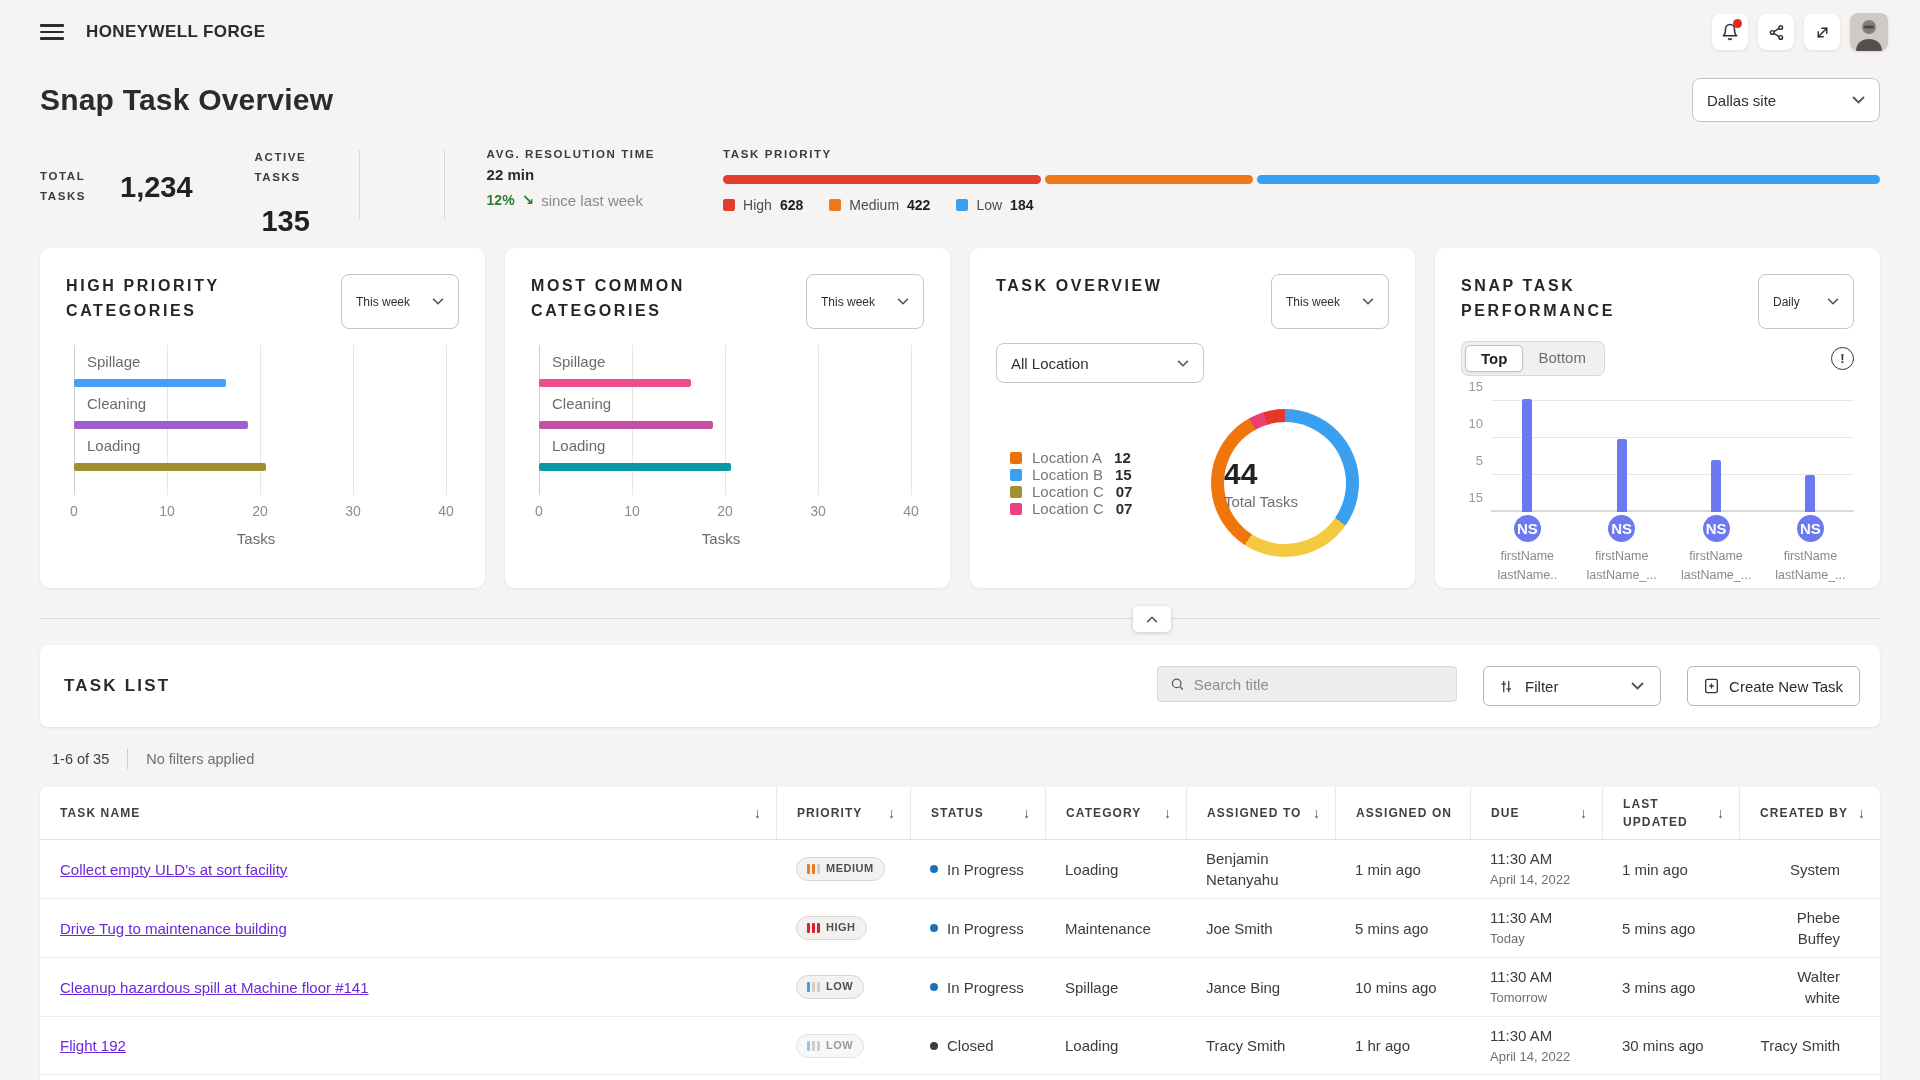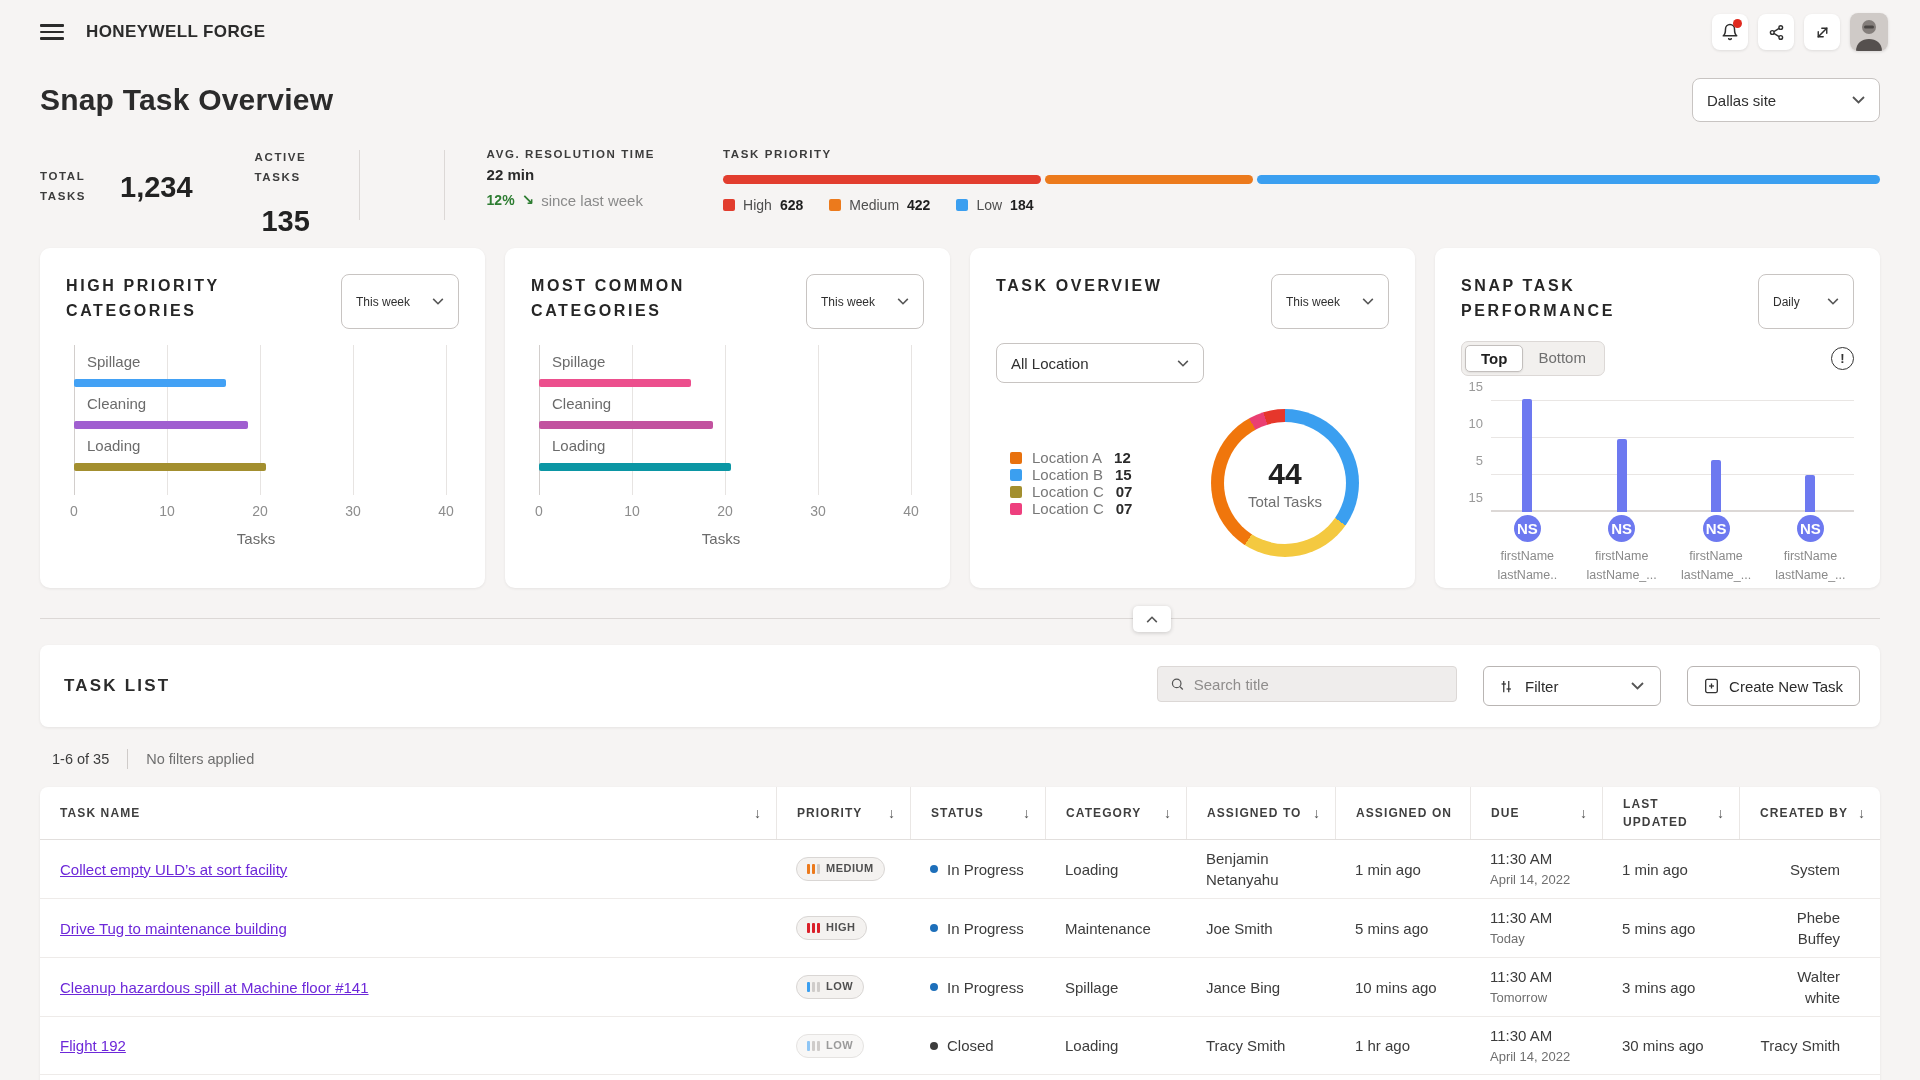--- a/index.html
+++ b/index.html
@@ -77,21 +77,21 @@
 
   
   .sel-loc { width:208px; height:40px; margin-top:14px; }
   .ov-body { display:flex; align-items:center; margin-top:26px; }
   .ov-legend { margin-left:14px; display:flex; flex-direction:column; }
   .ov-item { display:flex; align-items:center; font-size:15px; }
   .ov-item .name { color:#777; margin-left:10px; }
   .ov-item .val { color:#2b2b2b; margin-left:12px; font-weight:600; }
   .donut { position:relative; width:148px; height:148px; border-radius:50%; margin-left:auto; margin-right:30px; }
   .donut-hole { position:absolute; inset:13px; background:#fff; border-radius:50%;
-                display:flex; flex-direction:column; align-items:center; justify-content:center; }
+                display:flex; flex-direction:column; justify-content:center; }
   .donut-total { font-size:30px; font-weight:800; color:#222; }
   .donut-cap { font-size:15px; color:#6f6f6f; margin-top:2px; }
 
   
   .toggle-row { display:flex; align-items:center; margin-top:12px; }
   .seg { display:flex; background:#f2f0ee; border:1px solid #dcd8d6; border-radius:7px; padding:3px; }
   .seg-opt { padding:4px 15px; font-size:15px; color:#6f6f6f; border-radius:5px; cursor:pointer; }
   .seg-opt.on { background:#fff; border:1px solid #c3bfbd; color:#1f1f1f; font-weight:700; box-shadow:0 1px 2px rgba(0,0,0,.08); }
   .info-icon { margin-left:auto; width:23px; height:23px; border:1.7px solid #333; border-radius:50%;
                display:flex; align-items:center; justify-content:center; font-size:13px; font-weight:700; color:#333; cursor:pointer; }

